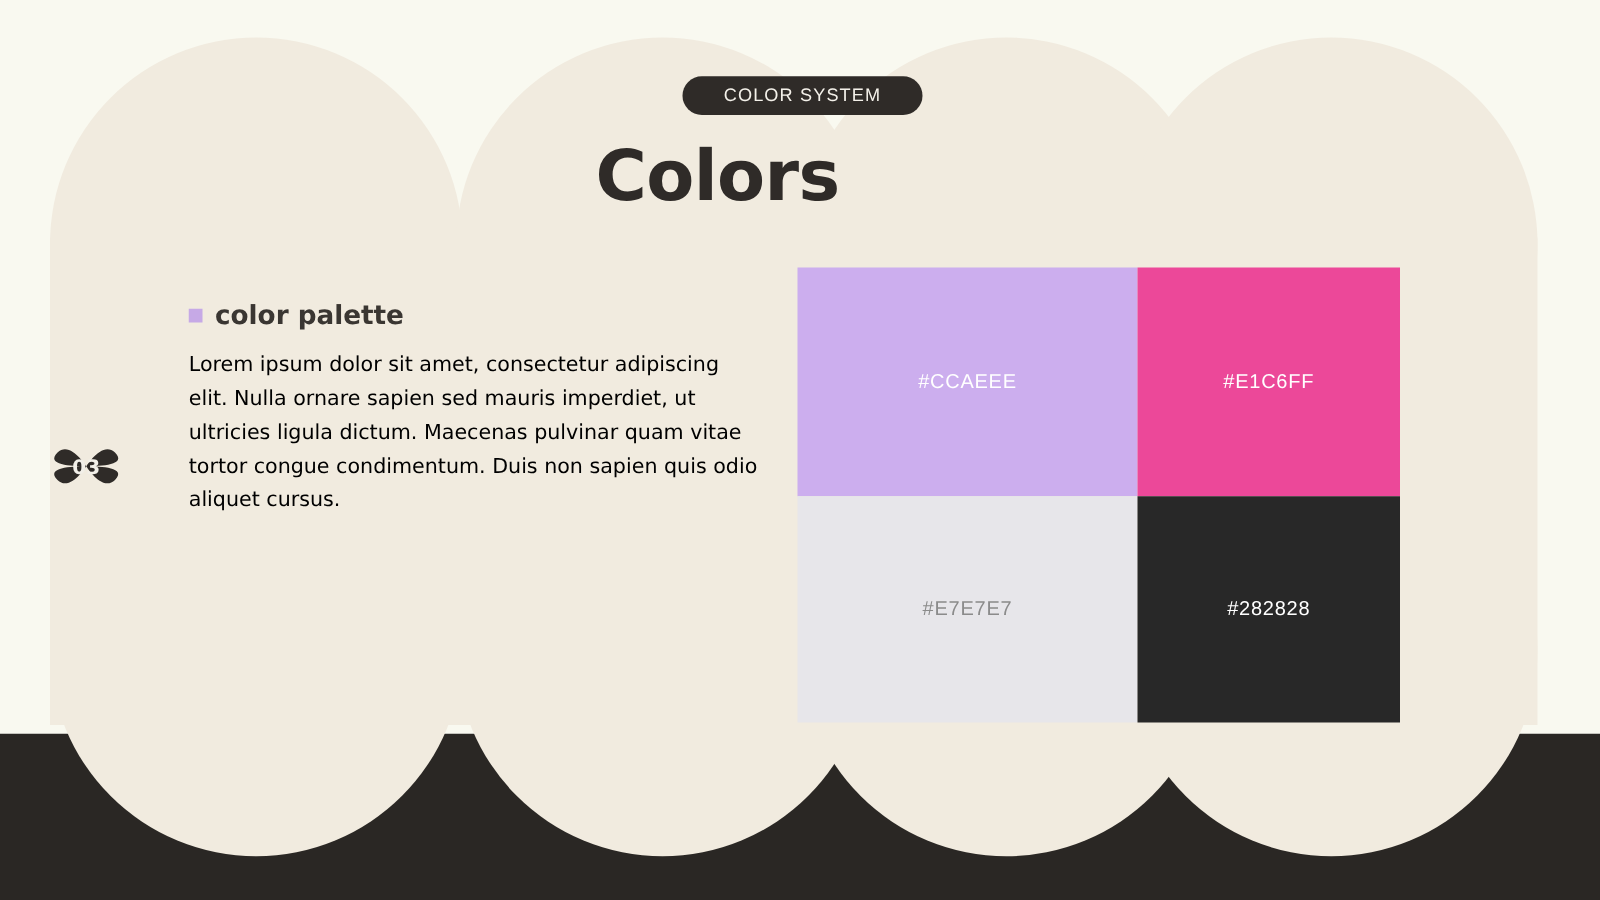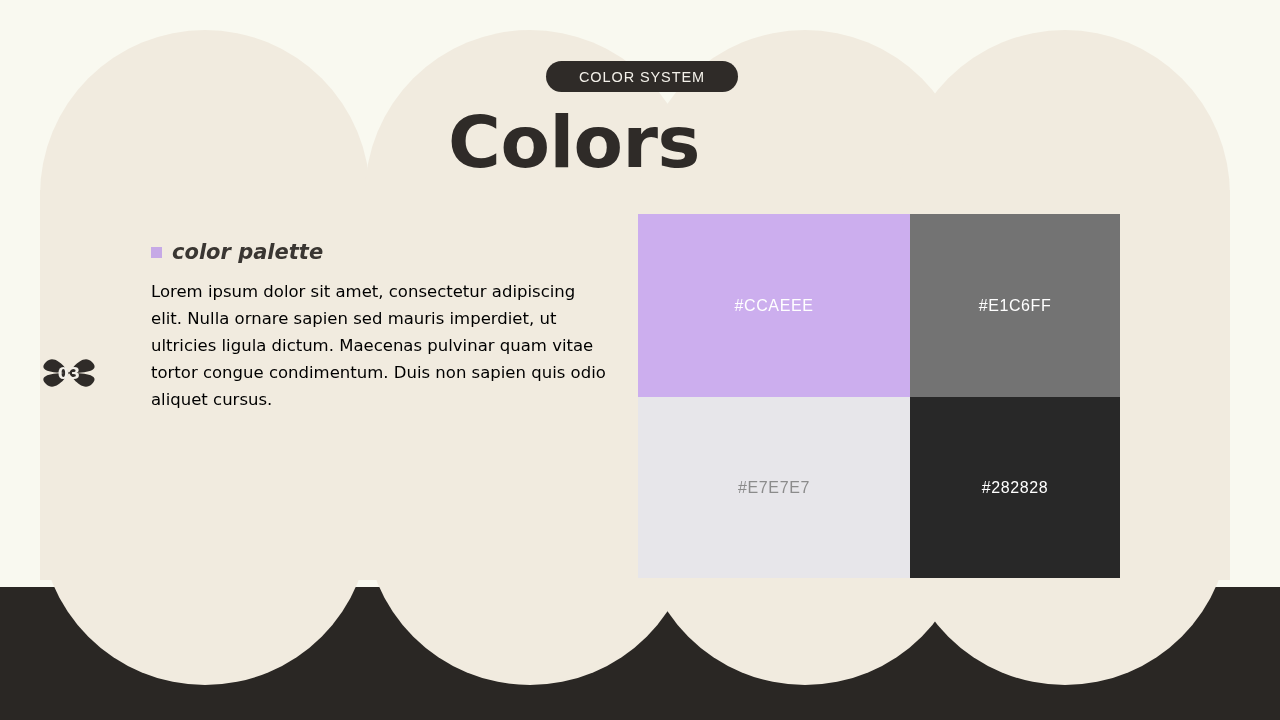--- a/index.html
+++ b/index.html
@@ -71,42 +71,41 @@
     font-family: "Liberation Sans", sans-serif;
   }
 
   
   .title {
     position: absolute;
     left: 0;
     top: 103px;
     width: 1148px;
     text-align: center;
-    font-size: 72px;
+    font-size: 56px;
     line-height: 78px;
     font-weight: bold;
     color: #2f2b28;
     letter-spacing: -0.5px;
     font-family: "DejaVu Sans", sans-serif;
   }
 
   
   .left-col {
     position: absolute;
     left: 151px;
     top: 240px;
     width: 460px;
   }
   .block { margin-bottom: 0; }
   .block-heading {
     display: flex;
     align-items: center;
     gap: 10px;
     margin-bottom: 14px;
-    font-style: italic;
   }
   .bullet {
     width: 11px;
     height: 11px;
     background: #c6a9e6;
     flex: 0 0 auto;
   }
   .block-heading .htext {
     font-size: 21px;
     font-weight: bold;
@@ -217,21 +216,21 @@
 
     <div class="block block-2">
     </div>
 
   </div>
 
   <div class="swatch-grid">
     <div class="swatch" style="background:#ccaeee; color:#ffffff;">
       <span>#CCAEEE</span>
     </div>
-    <div class="swatch" style="background:#737373; color:#ffffff;">
+    <div class="swatch" style="background:#ec4899; color:#ffffff;">
       <span>#E1C6FF</span>
     </div>
     <div class="swatch" style="background:#e7e6ea; color:#8b8b8b;">
       <span>#E7E7E7</span>
     </div>
     <div class="swatch" style="background:#282828; color:#ffffff;">
       <span>#282828</span>
     </div>
   </div>
 

